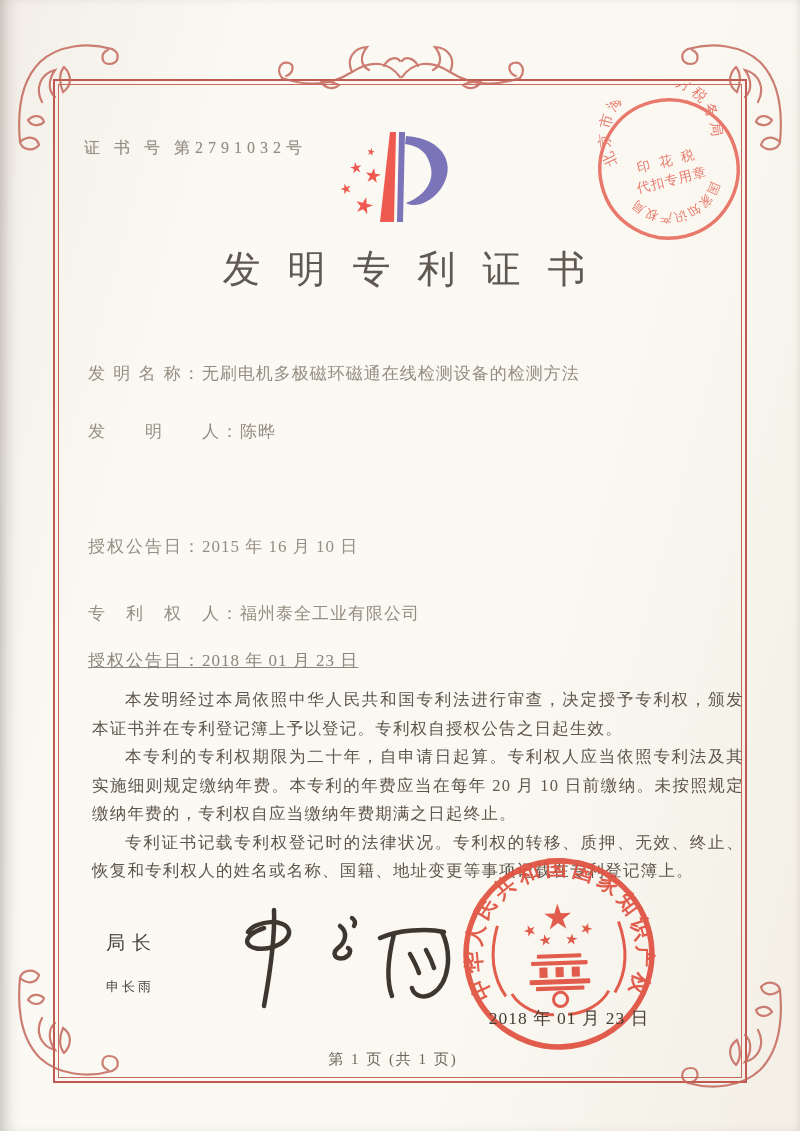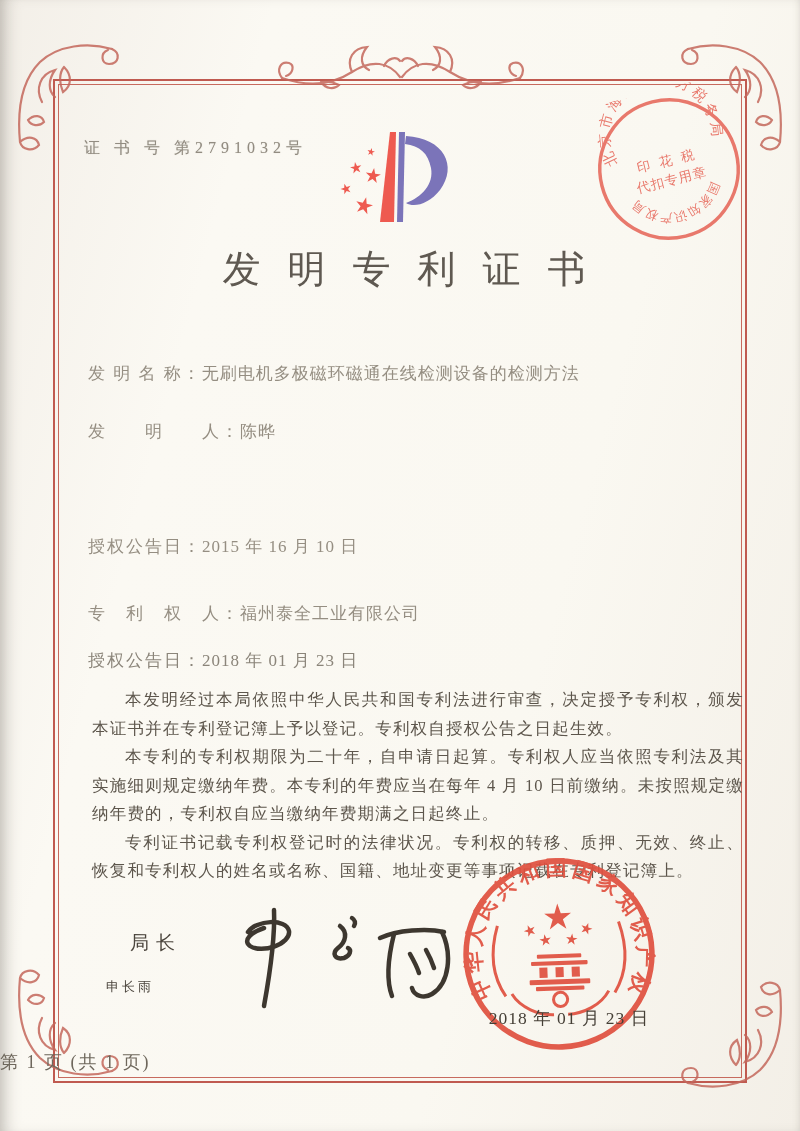--- a/index.html
+++ b/index.html
@@ -24,38 +24,38 @@
   .title {
     position:absolute; left:0; right:0; top:244px; text-align:center;
     font-size:38px; font-weight:400; letter-spacing:27px; text-indent:27px;
     color:#5f5951;
     padding-left:8px;
   }
   .field { position:absolute; left:88px; right:66px; font-size:17px; color:#958e82; letter-spacing:1px; white-space:nowrap; }
   .field .lbl { letter-spacing:2px; }
   .f0 { top:362px; } .f1 { top:420px; } .f2 { top:477px; }
   .f3 { top:535px; } .f4 { top:568px;margin-top:34px; } .f5 { top:649px; }
-  .f5 { color:#8b857a; }
+  .f5 { color:#8b857a;text-decoration:underline; }
   .body-text { position:absolute; left:92px; width:652px; top:686px; }
   .body-text p {
     font-size:16.5px; line-height:28.5px; text-indent:2em; letter-spacing:1.2px;
     color:#5d564c; text-align:justify;
   }
   .director { position:absolute; left:106px; top:930px; color:#4b453d; }
-  .director .d1 { font-size:19px; letter-spacing:7px;margin-left:24px; }
+  .director .d1 { font-size:19px; letter-spacing:7px; }
   .director .d2 { font-size:13px; letter-spacing:3px; margin-top:22px; }
   .signature { position:absolute; left:212px; top:898px; width:240px; height:118px; }
   .office-stamp { position:absolute; left:458px; top:853px; width:202px; height:202px; transform:rotate(-2deg); opacity:.92; }
   .issue-date {
     position:absolute; left:474px; top:1006px; width:190px; text-align:center;
     font-size:17.5px; color:#453f36; letter-spacing:1px; z-index:3;
   }
   .footer {
-    position:absolute; left:0; right:14px; top:1050px; text-align:left;
-    font-size:18px; color:#6e675c; letter-spacing:2px;
+    position:absolute; left:0; right:14px; top:1050px; text-align:center;
+    font-size:15px; color:#6e675c; letter-spacing:2px;
   }
   .hidden-defs { position:absolute; width:0; height:0; }
 </style>
 </head>
 <body>
 
 <svg class="hidden-defs" aria-hidden="true">
   <defs>
     <polygon id="st" points="0,-1 0.225,-0.31 0.95,-0.31 0.36,0.12 0.59,0.81 0,0.38 -0.59,0.81 -0.36,0.12 -0.95,-0.31 -0.225,-0.31"></polygon>
     <g id="corner-orn" fill="none" stroke="#c4685c" stroke-width="2.2" stroke-linecap="round">
@@ -139,21 +139,21 @@
   </div>
   <div class="field f4">
     <span class="lbl">专　利　权　人：</span><span>福州泰全工业有限公司</span>
   </div>
   <div class="field f5">
     <span class="lbl">授权公告日：</span><span>2018 年 01 月 23 日</span>
   </div>
 
   <div class="body-text">
     <p>本发明经过本局依照中华人民共和国专利法进行审查，决定授予专利权，颁发本证书并在专利登记簿上予以登记。专利权自授权公告之日起生效。</p>
-    <p>本专利的专利权期限为二十年，自申请日起算。专利权人应当依照专利法及其实施细则规定缴纳年费。本专利的年费应当在每年 4 月 10 日前缴纳。未按照规定缴纳年费的，专利权自应当缴纳年费期满之日起终止。</p>
+    <p>本专利的专利权期限为二十年，自申请日起算。专利权人应当依照专利法及其实施细则规定缴纳年费。本专利的年费应当在每年 20 月 10 日前缴纳。未按照规定缴纳年费的，专利权自应当缴纳年费期满之日起终止。</p>
     <p>专利证书记载专利权登记时的法律状况。专利权的转移、质押、无效、终止、恢复和专利权人的姓名或名称、国籍、地址变更等事项记载在专利登记簿上。</p>
   </div>
 
   <div class="director">
     <div class="d1">局长</div>
     <div class="d2">申长雨</div>
   </div>
 
   <svg class="signature" viewBox="0 0 240 118" fill="none" stroke="#3d372f" stroke-width="4.5" stroke-linecap="round">
     <path d="M 62,12 C 63,35 58,75 52,108"></path>

